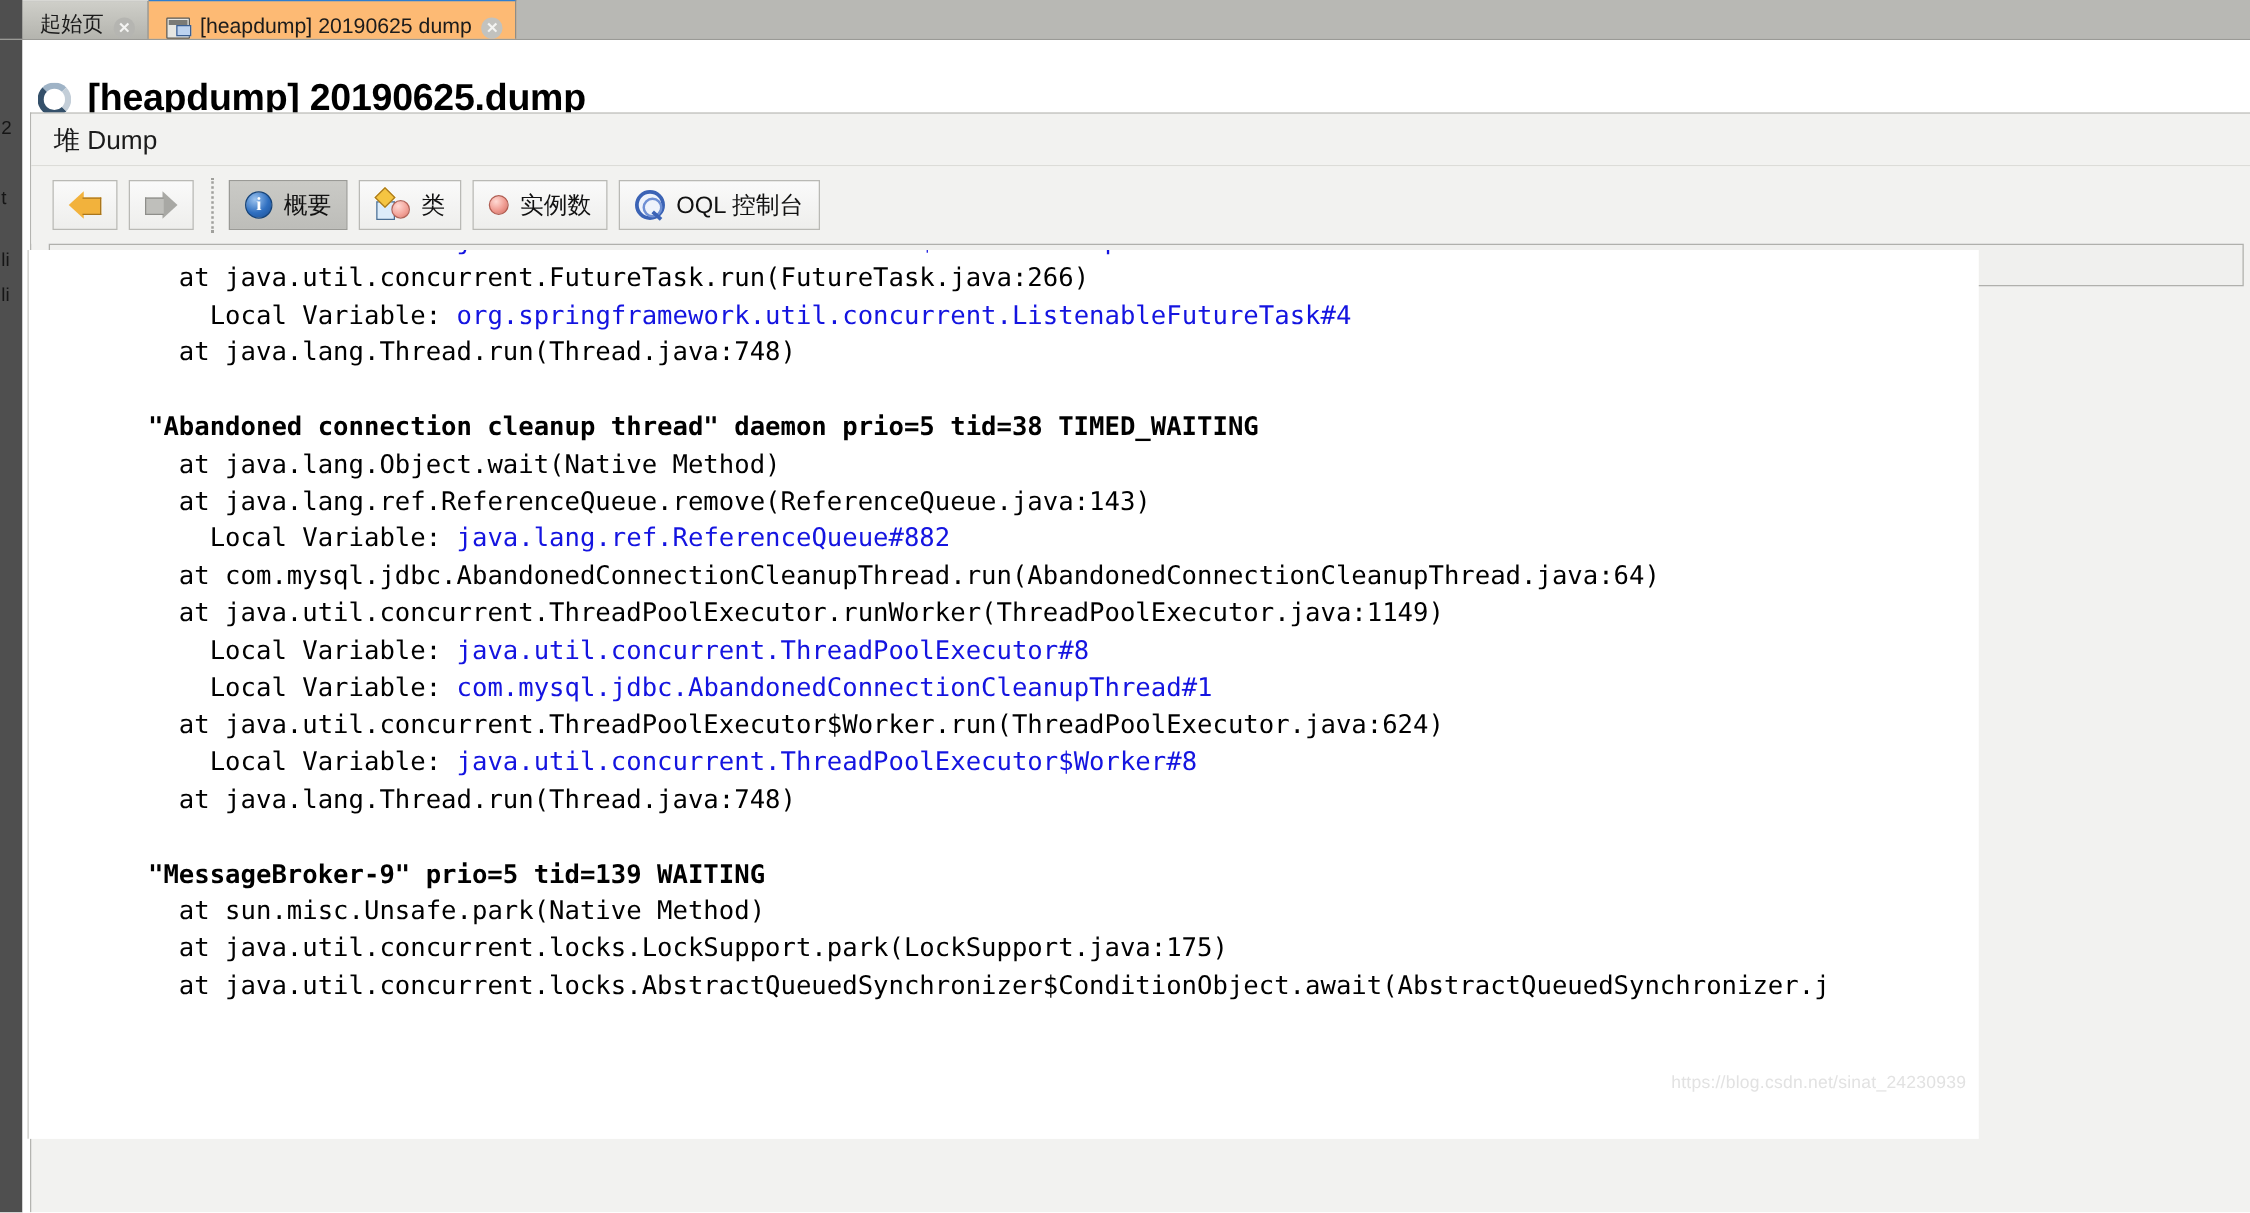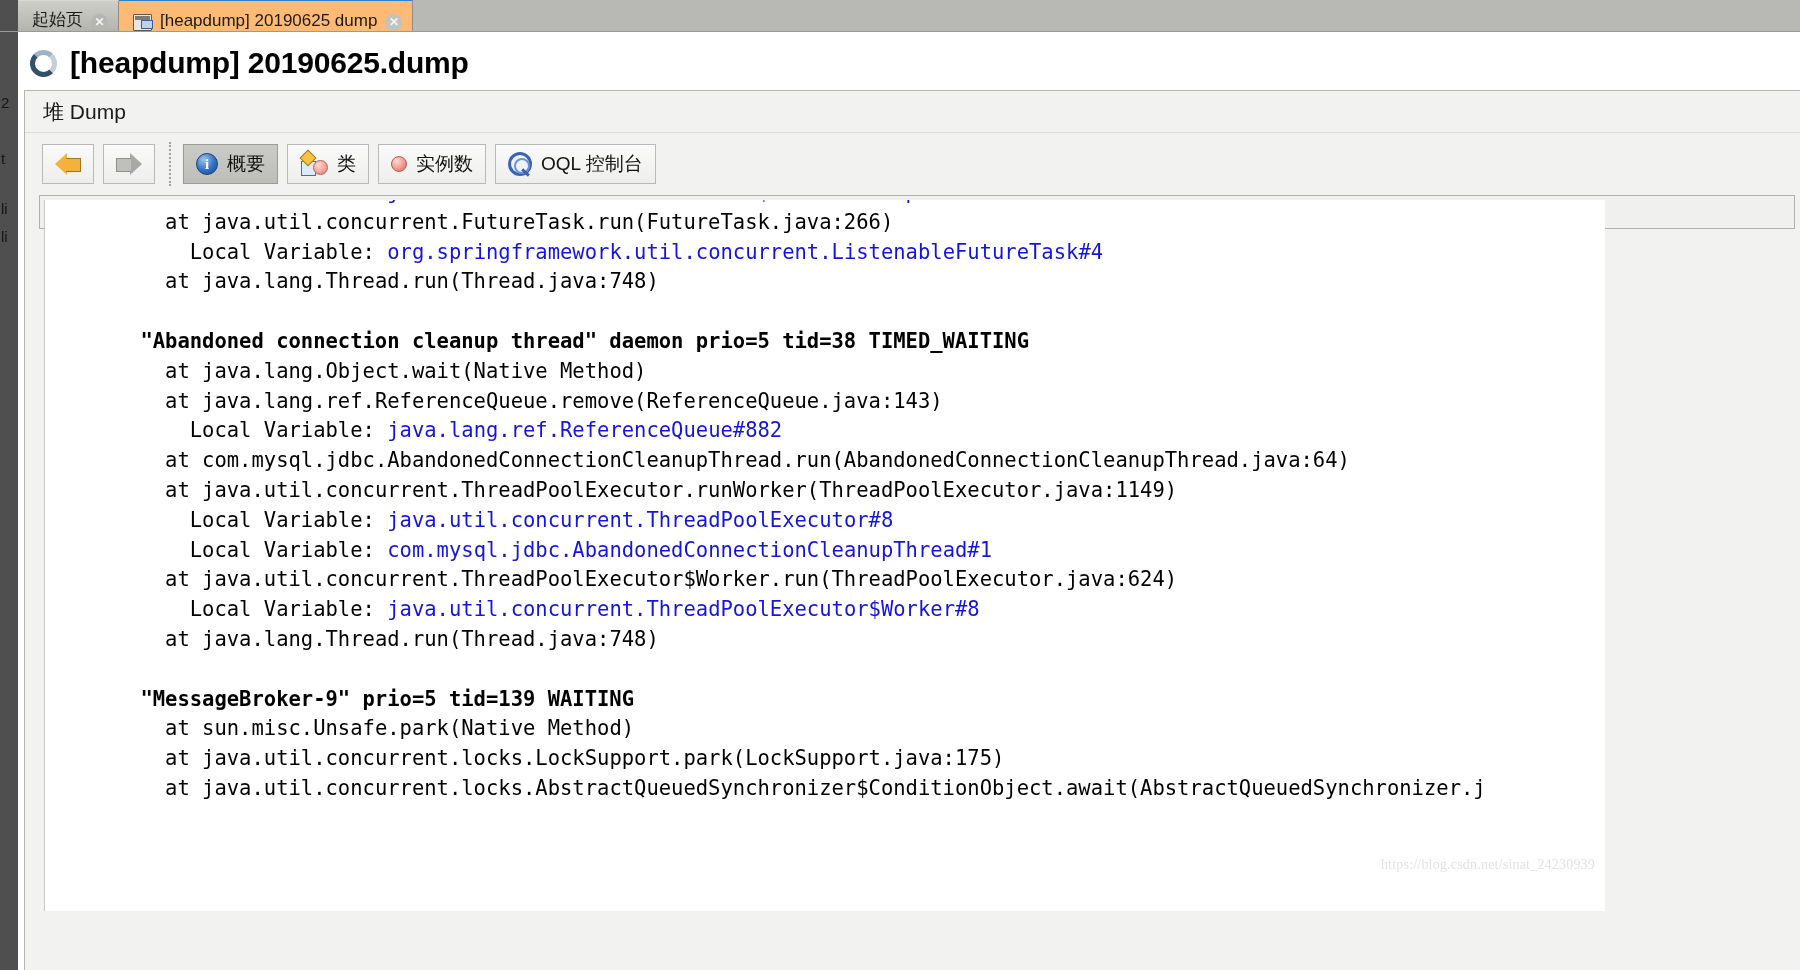--- a/index.html
+++ b/index.html
@@ -126,20 +126,21 @@
     background: #ffffff;
     overflow: hidden;
   }
 
   .doc-title {
     display: flex;
     align-items: center;
     gap: 13px;
     padding: 14px 0 10px 12px;
     height: 58px;
+    margin-top: 16px;
   }
   .heap-icon {
     width: 27px; height: 27px;
     flex: 0 0 27px;
     border-radius: 50%;
     border: 5px solid #34506a;
     border-top-color: #9fb3c6;
     border-right-color: #c3ced8;
     box-sizing: border-box;
   }
@@ -334,21 +335,21 @@
     align-items: center;
     gap: 11px;
     padding-left: 11px;
     font-size: 19px;
     color: #111;
   }
 
   
   .content {
     position: absolute;
-    left: 26px; top: 168px;
+    left: 4px; top: 168px;
     width: 1561px;
     height: 711px;
     background: #ffffff;
     border-left: 1px solid #c8c8c4;
     overflow: hidden;
   }
   .trace {
     font-family: "DejaVu Sans Mono", "Liberation Mono", monospace;
     font-size: 20.5px;
     line-height: 29.8px;
@@ -363,21 +364,21 @@
   .trace a {
     color: #1414e0;
     cursor: pointer;
   }
 
   
   .watermark {
     position: absolute;
     right: 10px;
     bottom: 38px;
-    font-family: Liberation Serif, serif;
+    font-family: Liberation Sans, sans-serif;
     font-size: 14px;
     color: #e2e2e2;
     white-space: nowrap;
     letter-spacing: 0.2px;
     margin-left: 35px;
   }
 
   
   .content-bottom-fade {
     position: absolute;

